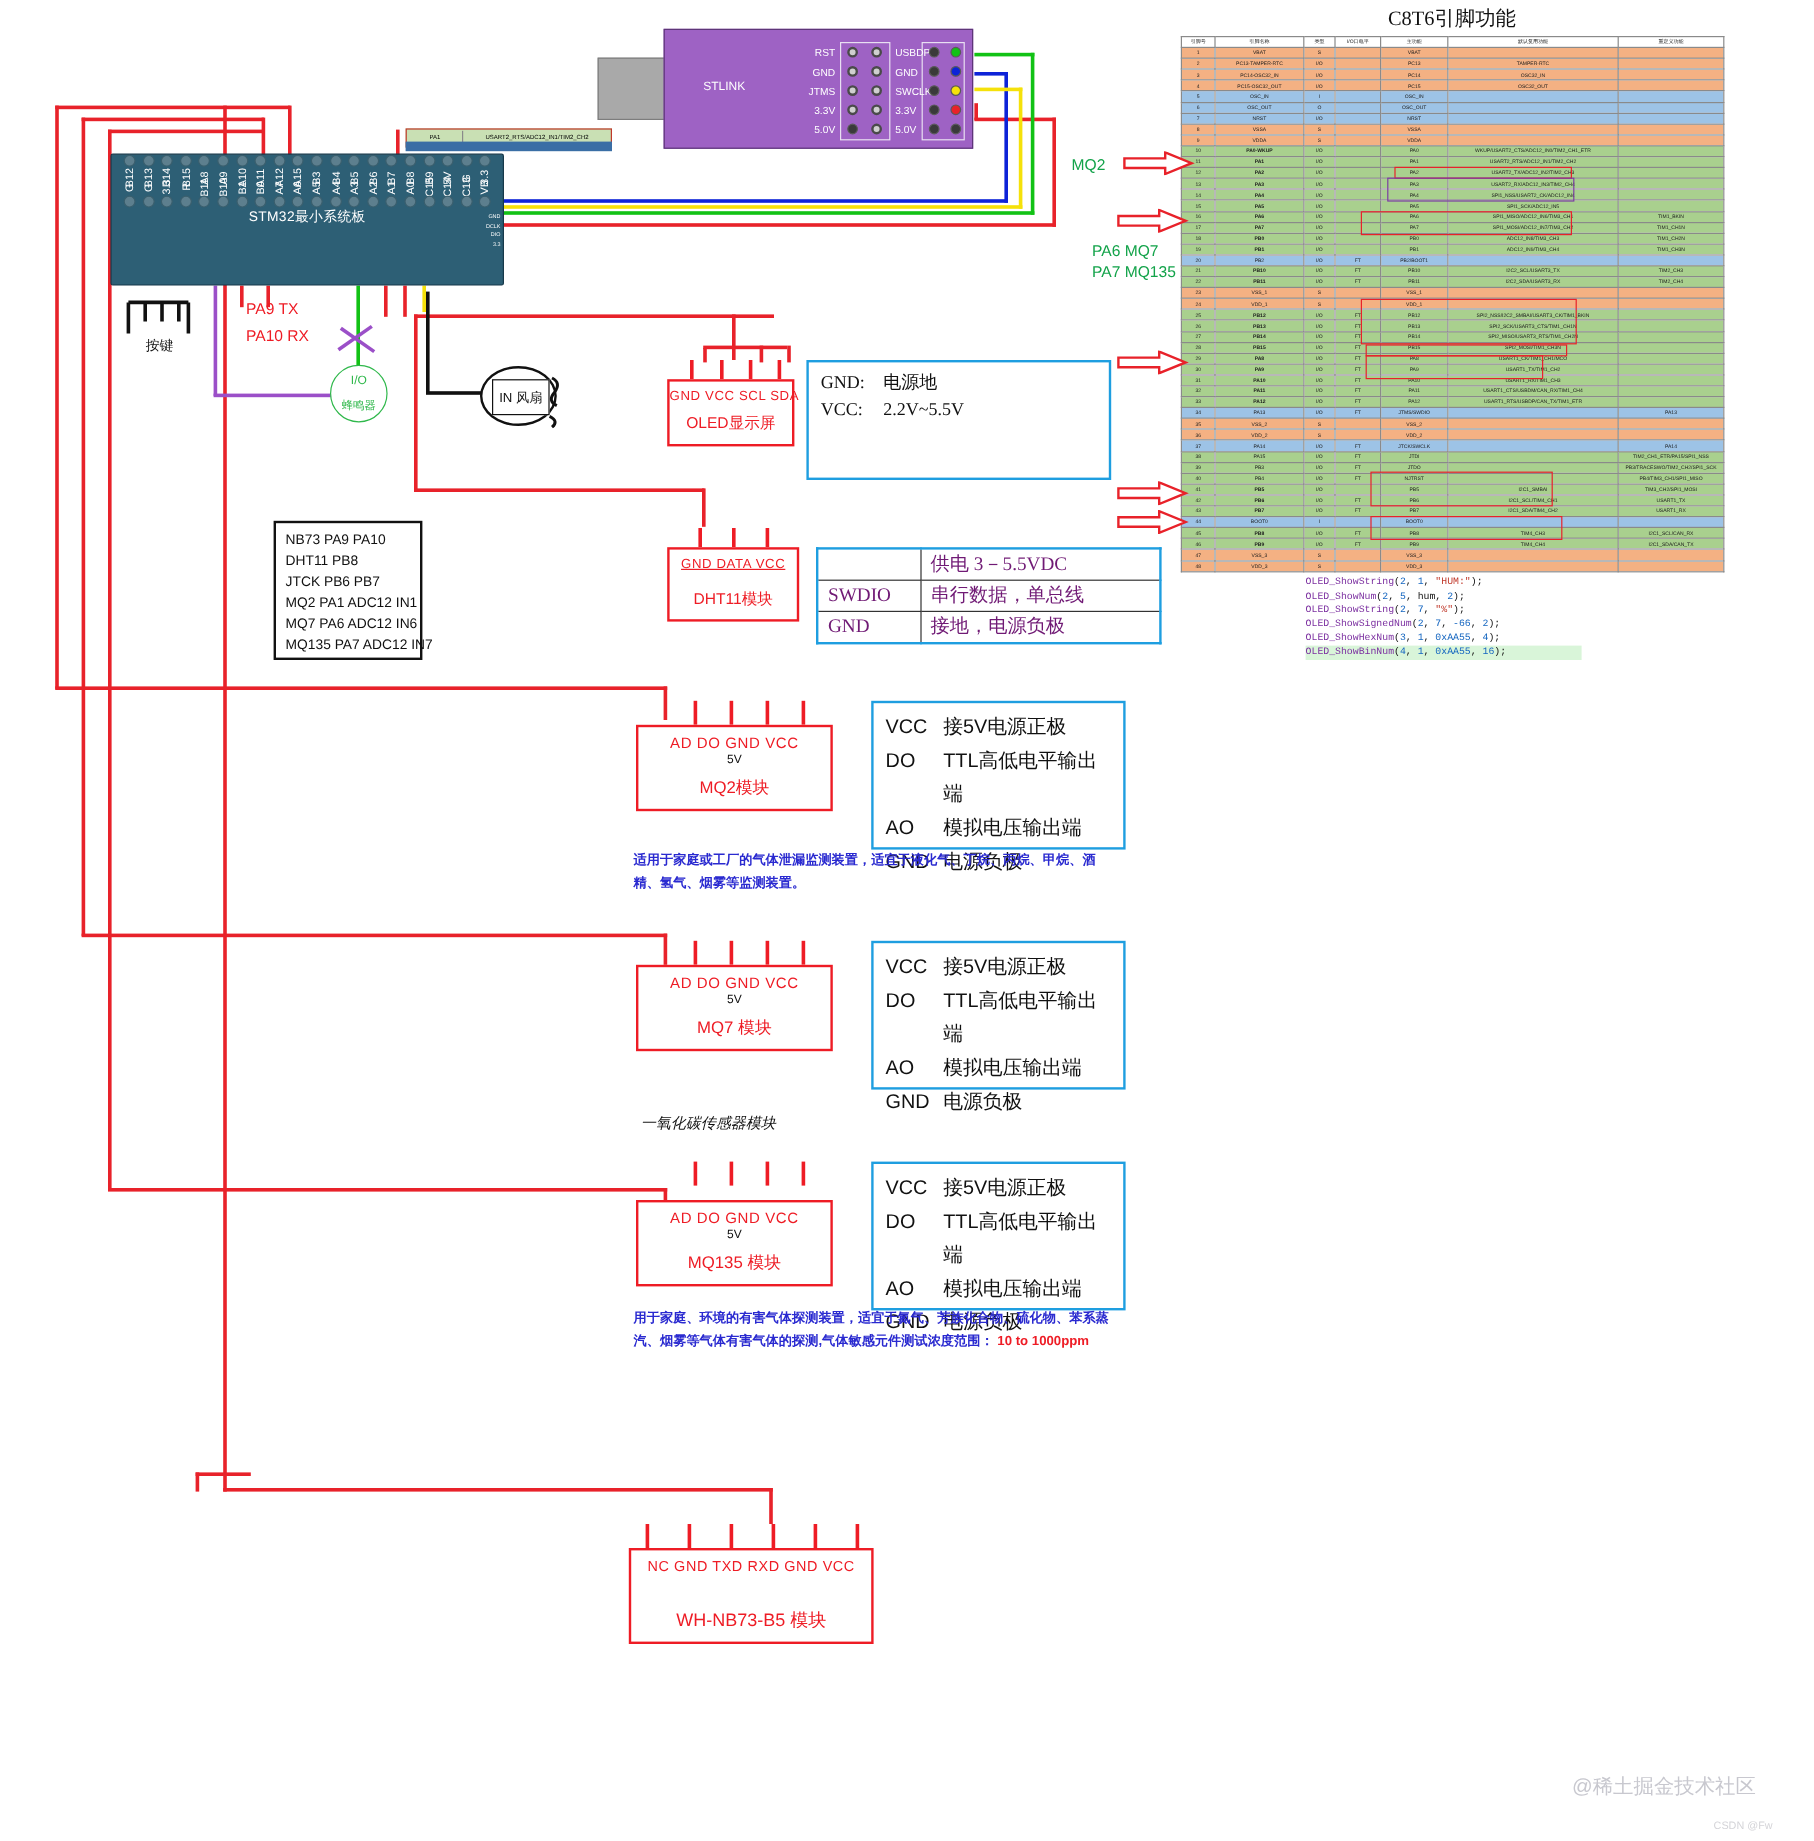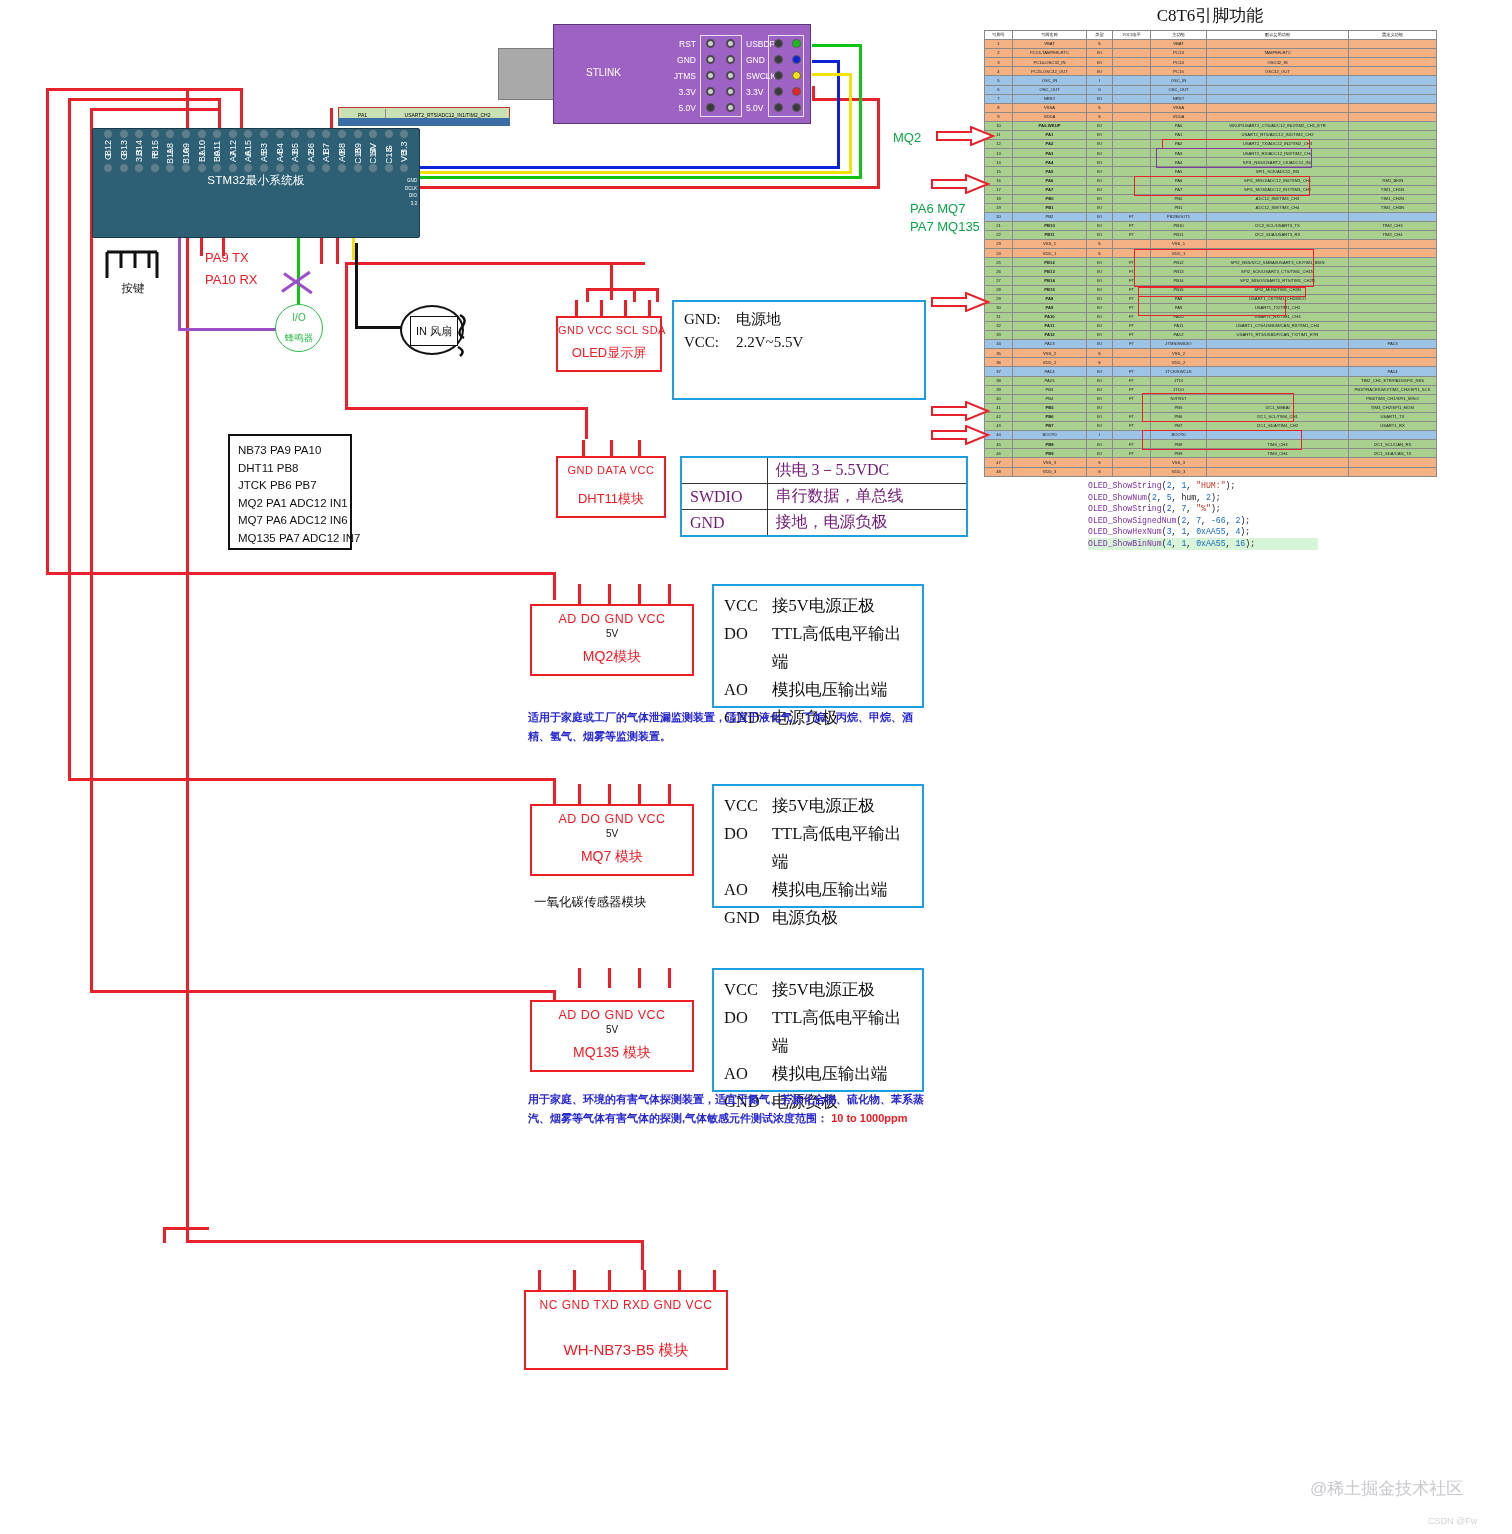--- a/index.html
+++ b/index.html
@@ -71,21 +71,21 @@
   }
   .leg { position:absolute; width:2.5px; background:#ee1c25; }
 
   
   .infobox {
     position:absolute; border:2px solid #1e9ee0; background:#fff;
     padding:6px 10px; font-family:"Liberation Serif","DejaVu Serif",serif;
   }
   .infobox .row { display:flex; align-items:baseline; font-size:15px; color:#111; line-height:23px; }
   .infobox .k { min-width:52px; }
-  .vccbox { font-family:Liberation Serif, serif; }
+  .vccbox { font-family:Liberation Sans, sans-serif;margin-left:14px; }
   .vccbox .row { font-size:16.5px; line-height:28px; }
   .vccbox .k { min-width:48px; }
 
   
   .dhttable { position:absolute; border:2px solid #1e9ee0; background:#fff; border-collapse:collapse; }
   .dhttable td {
     border:1px solid #333; font-family:"Liberation Serif",serif;
     font-size:16px; padding:2px 8px; color:#701a75; height:26px;
   }
   .dhttable td.c1 { width:86px; }
@@ -507,21 +507,21 @@
     <div class="row">
       <span class="k">VCC:</span>
       <span>2.2V~5.5V</span>
     </div>
   </div>
 
 <div class="leg" style="left:582px; top:440px; height:16px;"></div>
 <div class="leg" style="left:610px; top:440px; height:16px;"></div>
 <div class="leg" style="left:638px; top:440px; height:16px;"></div>
 <div class="module" style="left:556px; top:456px; width:110px; height:62px;">
-  <div class="pins" style="font-size:11px;">GND DATA VCC</div>
+  <div class="pins" style="font-size:11px;text-decoration:underline;">GND DATA VCC</div>
   <div class="mname" style="font-size:13px;">DHT11模块</div>
 </div>
 <table class="dhttable" style="left:680px; top:456px;" id="dhttbl">
     <tbody>
       <tr>
         <td class="c1"></td>
         <td class="c2">供电 3－5.5VDC</td>
       </tr>
     </tbody>
     <tbody>
@@ -578,21 +578,21 @@
 
 <div class="leg" style="left:578px; top:784px; height:20px;"></div>
 <div class="leg" style="left:608px; top:784px; height:20px;"></div>
 <div class="leg" style="left:638px; top:784px; height:20px;"></div>
 <div class="leg" style="left:668px; top:784px; height:20px;"></div>
 <div class="module" style="left:530px; top:804px; width:164px; height:72px;">
   <div class="pins">AD  DO  GND  VCC</div>
   <div class="sub">5V</div>
   <div class="mname">MQ7 模块</div>
 </div>
-<div class="blacklab" style="left:534px; top:894px;">一氧化碳传感器模块</div>
+<div class="blacklab" style="left:534px; top:928px;font-style:italic;">一氧化碳传感器模块</div>
 <div class="infobox vccbox" style="left:712px; top:784px; width:212px; height:124px;" id="vcc2">
     <div class="row">
       <span class="k">VCC</span>
       <span>接5V电源正极</span>
     </div>
     <div class="row">
       <span class="k">DO</span>
       <span>TTL高低电平输出端</span>
     </div>
     <div class="row">

